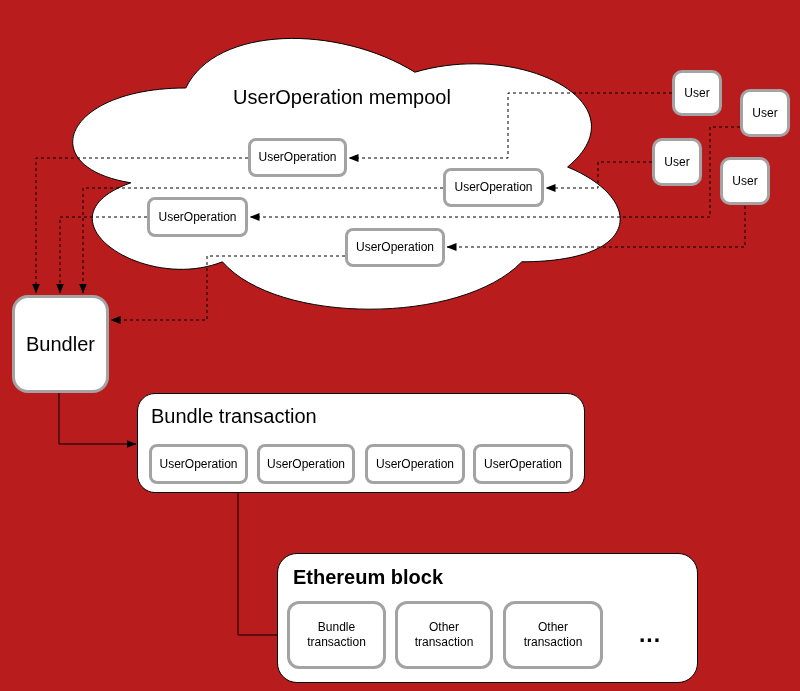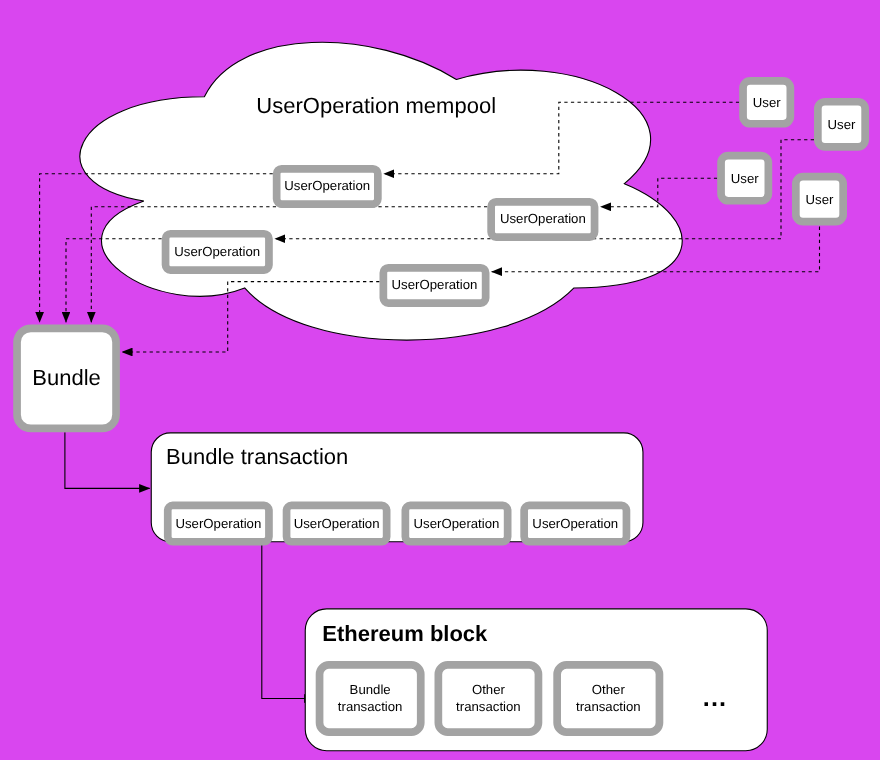--- a/index.html
+++ b/index.html
@@ -1,39 +1,39 @@
 <!DOCTYPE html>
 <html><head>
 <meta charset="utf-8">
 <style>
   html, body { margin: 0; padding: 0; background: #ffffff; }
   .canvas {
     position: relative;
     width: 800px;
     height: 691px;
-    background: #d946ef;
+    background: #b91c1c;
     font-family: "Liberation Sans", sans-serif;
     color: #000;
     overflow: hidden;
   }
   .layer { position: absolute; left: 0; top: 0; }
   .box {
     position: absolute;
     box-sizing: border-box;
-    border: 7px solid #a3a3a3;
+    border: 3px solid #a3a3a3;
     background: #fff;
     display: flex;
     align-items: center;
     justify-content: center;
     text-align: center;
     font-size: 12px;
     line-height: 1.25;
     z-index: 2;
   }
-  .op-box   { border-radius: 8px; margin-top: 12px; }
+  .op-box   { border-radius: 8px; }
   .user-box { border-radius: 10px; }
   .bundler-box { border-radius: 16px; font-size: 20px; }
   .container-box {
     position: absolute;
     box-sizing: border-box;
     border: 1px solid #000;
     background: #fff;
     z-index: 1;
   }
   .bundle-container   { border-radius: 18px; }
@@ -113,21 +113,21 @@
   <div class="box op-box" style="left:248px; top:138px; width:99px;  height:39px;">UserOperation</div>
   <div class="box op-box" style="left:443px; top:168px; width:101px; height:39px;">UserOperation</div>
   <div class="box op-box" style="left:147px; top:197px; width:101px; height:40px;">UserOperation</div>
   <div class="box op-box" style="left:345px; top:228px; width:100px; height:39px;">UserOperation</div>
 
   <div class="box user-box" style="left:672px; top:70px;  width:50px; height:46px;">User</div>
   <div class="box user-box" style="left:740px; top:89px;  width:50px; height:48px;">User</div>
   <div class="box user-box" style="left:652px; top:138px; width:50px; height:48px;">User</div>
   <div class="box user-box" style="left:720px; top:157px; width:50px; height:48px;">User</div>
 
-  <div class="box bundler-box" style="left:12px; top:295px; width:97px; height:98px;">Bundle</div>
+  <div class="box bundler-box" style="left:12px; top:295px; width:97px; height:98px;">Bundler</div>
 
   <div class="container-box bundle-container" style="left:137px; top:393px; width:448px; height:100px;"></div>
   <div class="container-title" style="left:151px; top:405px;">Bundle transaction</div>
   <div class="box op-box" style="left:149px; top:444px; width:99px;  height:40px;">UserOperation</div>
   <div class="box op-box" style="left:257px; top:444px; width:98px;  height:40px;">UserOperation</div>
   <div class="box op-box" style="left:365px; top:444px; width:100px; height:40px;">UserOperation</div>
   <div class="box op-box" style="left:473px; top:444px; width:100px; height:40px;">UserOperation</div>
 
   <div class="container-box ethereum-container" style="left:277px; top:553px; width:421px; height:130px;"></div>
   <div class="container-title" style="left:293px; top:566px;font-weight:bold;">Ethereum block</div>

